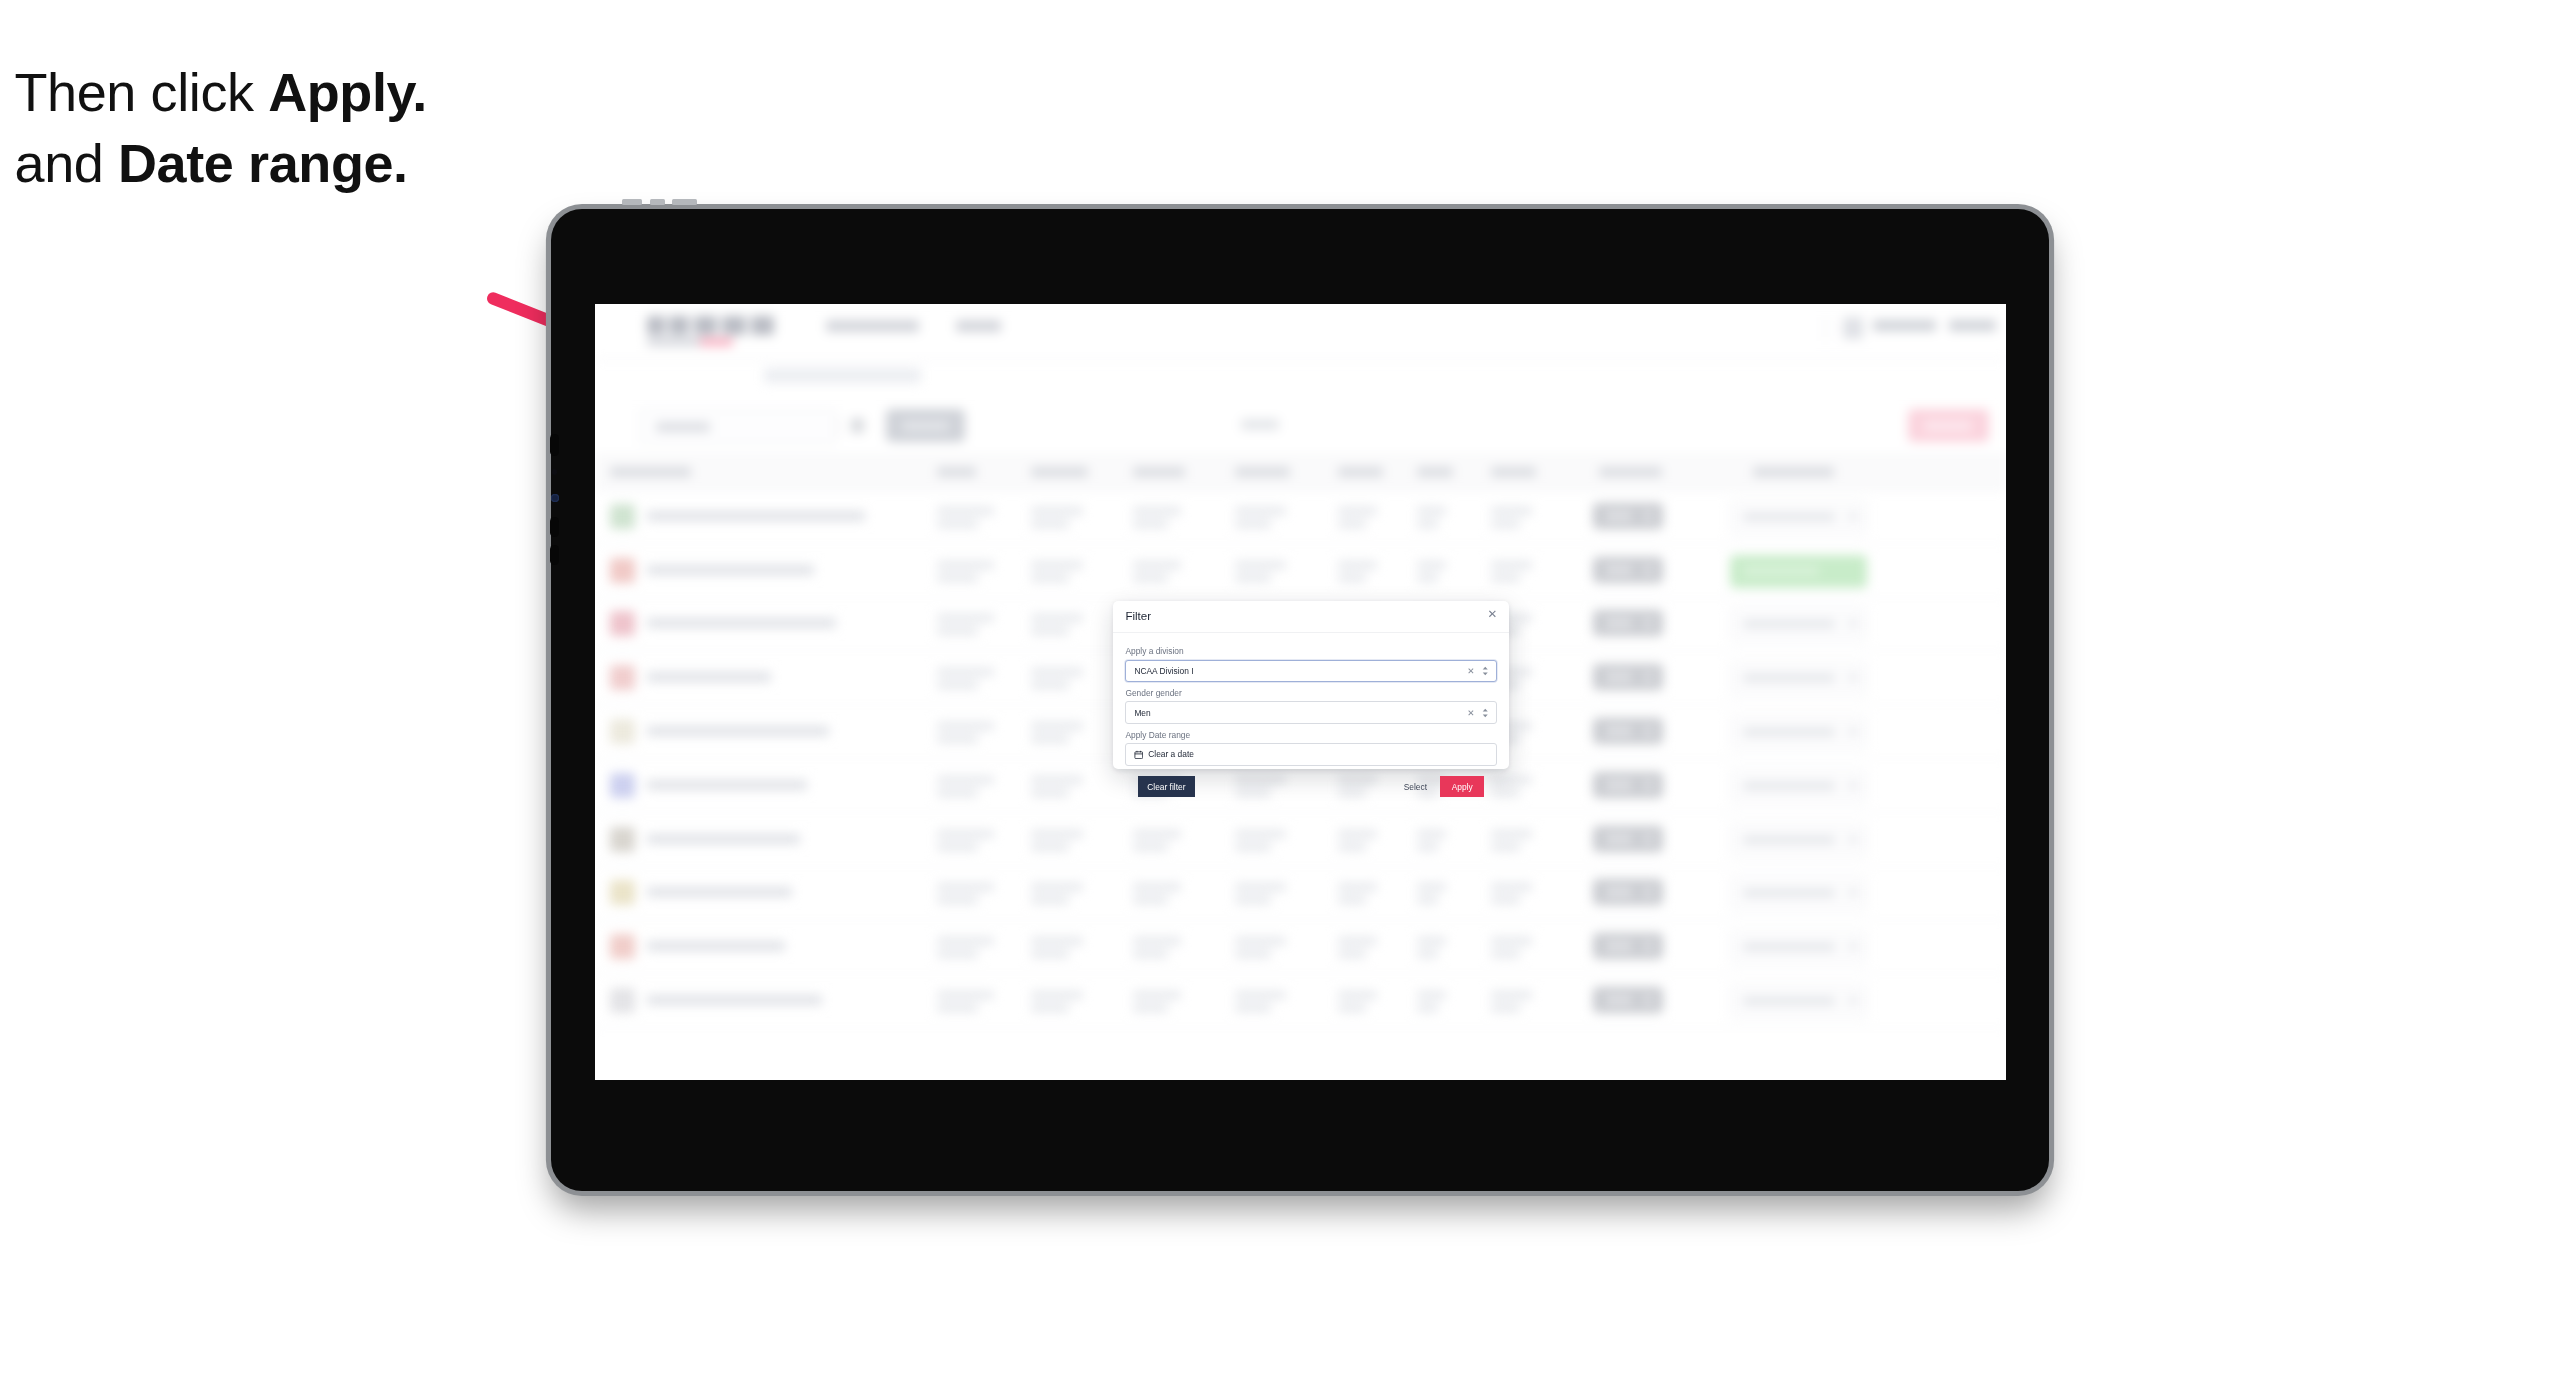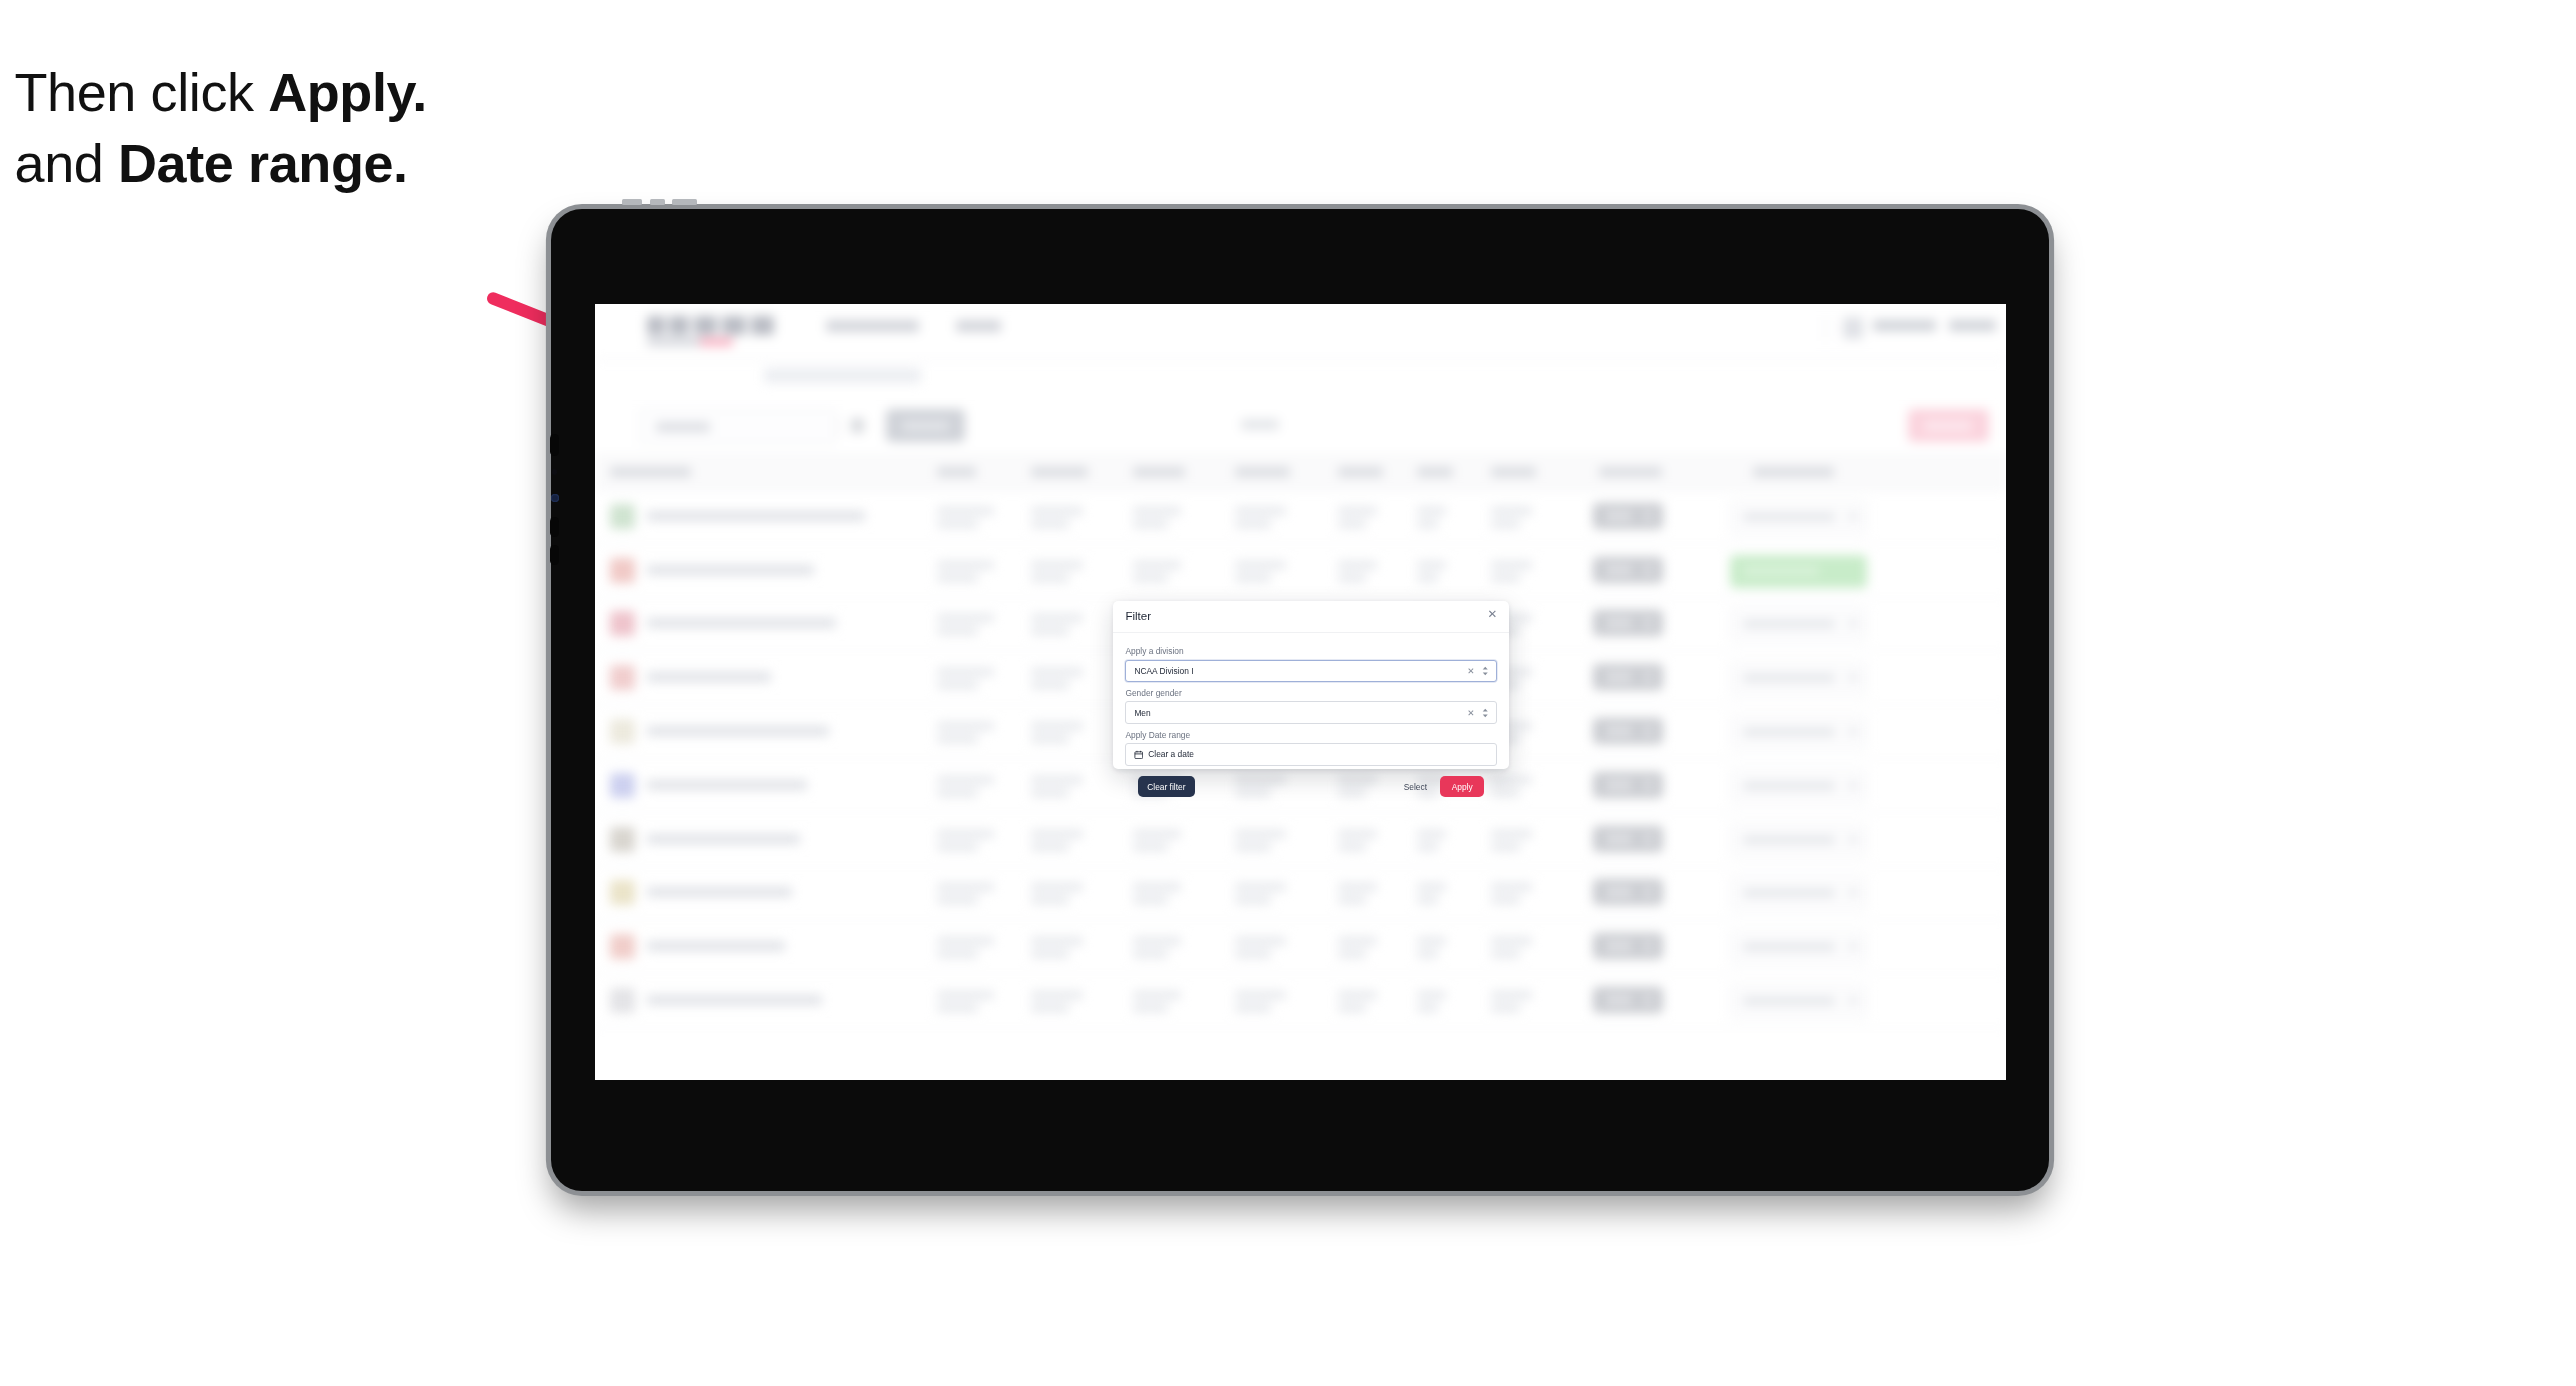--- a/index.html
+++ b/index.html
@@ -104,21 +104,21 @@
            background:#fff;display:flex;align-items:center;}
   .f-field.focus{border-color:#9fb0d8;box-shadow:0 0 0 0.7px rgba(159,176,216,.35);}
   .f-val{font-size:8.4px;color:#1d2433;margin-left:8px;}
   .f-ph{font-size:8.4px;color:#1d2433;}
   .f-clear{position:absolute;right:21px;top:50%;transform:translateY(-50%);
            font-size:8.7px;color:#888f9c;cursor:pointer;line-height:1;}
   .f-chev{position:absolute;right:7.3px;top:50%;transform:translateY(-50%);
           cursor:pointer;display:flex;}
   .cal-ic{margin-left:7.3px;margin-right:5.1px;display:flex;align-items:center;}
   .m-foot{display:flex;align-items:center;padding:10.2px 12.4px 0 12.4px;}
-  .btn{border:none;border-radius:5px;font-size:8.4px;cursor:pointer;
+  .btn{border:none;border-radius:0;font-size:8.4px;cursor:pointer;
        font-family:inherit;}
   .btn-clear{background:#26334d;color:#fff;padding:5.8px 9.5px;}
   .btn-cancel{background:transparent;color:#3d4455;padding:5.8px 8.7px;margin-left:auto;}
   .btn-apply{background:#e8375a;color:#fff;padding:5.8px 11.6px;margin-left:4.4px;}
 </style>
 </head>
 <body>
 
 <div id="caption">
   <span class="ln"><span>Then click </span><b>Apply.</b></span>

